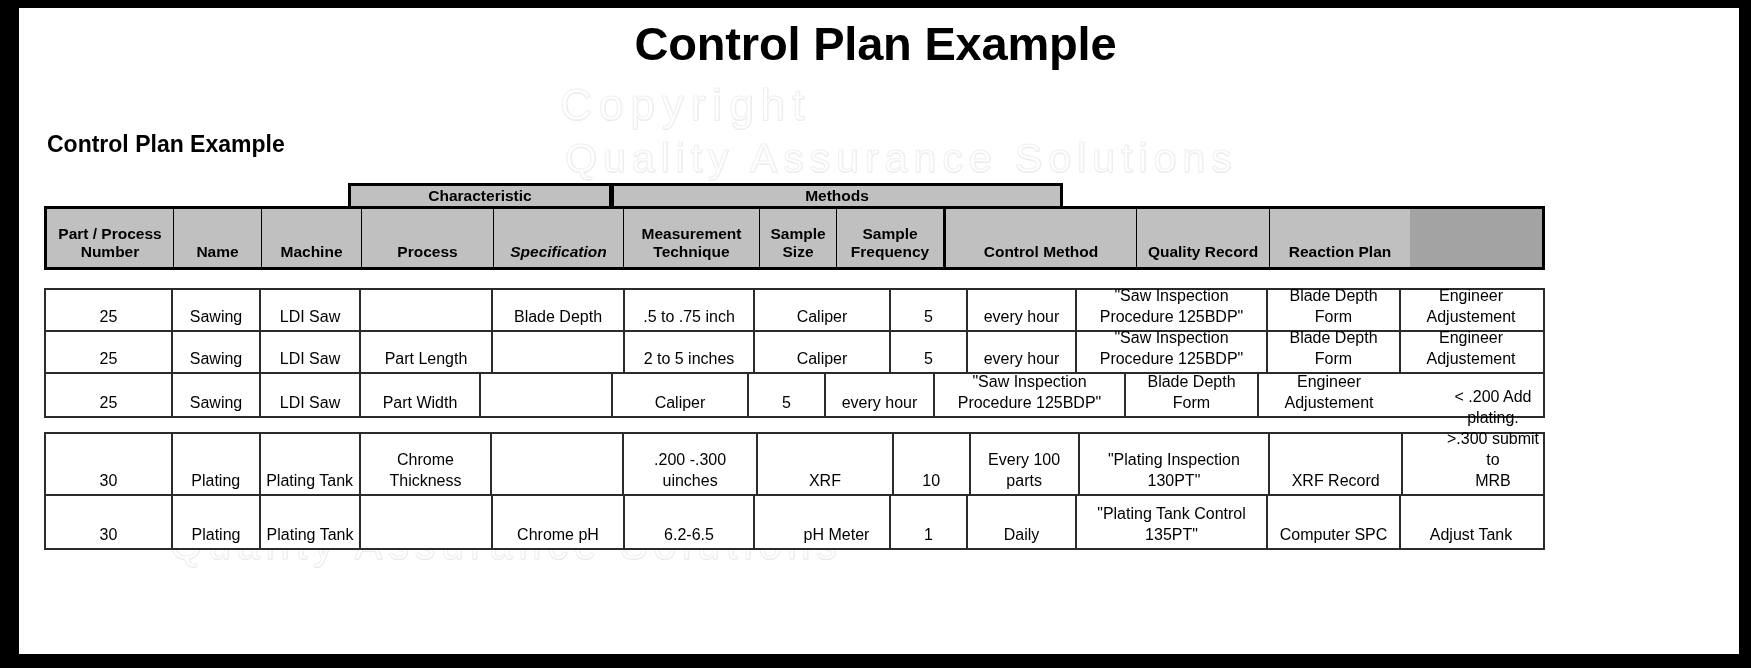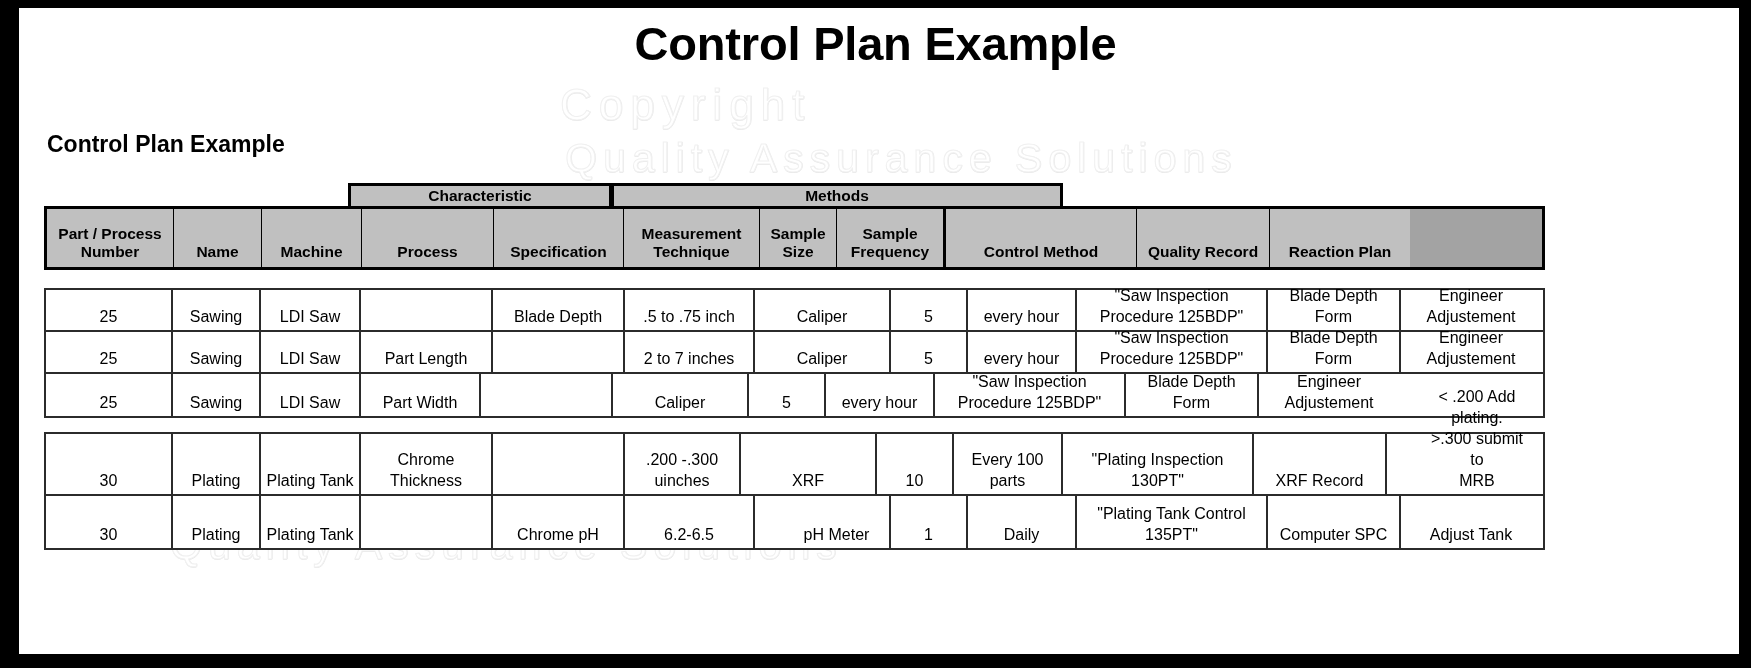--- a/index.html
+++ b/index.html
@@ -179,21 +179,21 @@
 
   <div class="group-bar group-characteristic">Characteristic</div>
   <div class="group-bar group-methods">Methods</div>
 
   <div class="hdr-row" id="header-row" style="width: 1501px;">
       <div class="hdr-cell" style="width: 127px;">Part / Process
 Number</div>
       <div class="hdr-cell" style="width: 88px;">Name</div>
       <div class="hdr-cell" style="width: 100px;">Machine</div>
       <div class="hdr-cell" style="width: 132px;">Process</div>
-      <div class="hdr-cell" style="width: 130px;">Specification</div>
+      <div class="hdr-cell" style="width: 130px; font-style: italic;">Specification</div>
       <div class="hdr-cell" style="width: 136px;">Measurement
 Technique</div>
       <div class="hdr-cell" style="width: 77px;">Sample
 Size</div>
       <div class="hdr-cell hdr-thick-right" style="width: 109px;">Sample
 Frequency</div>
       <div class="hdr-cell" style="width: 191px;">Control  Method</div>
       <div class="hdr-cell" style="width: 133px;">Quality Record</div>
       <div class="hdr-cell" style="width: 140px;">Reaction Plan</div>
     </div>
@@ -215,21 +215,21 @@
 Form</div>
         <div class="data-cell" style="width: 140px;">Engineer
 Adjustement</div>
       </div>
       <div class="data-row r-h1">
         <div class="data-cell" style="width: 127px;">25</div>
         <div class="data-cell" style="width: 88px;">Sawing</div>
         <div class="data-cell" style="width: 100px;">LDI Saw</div>
         <div class="data-cell" style="width: 132px;">Part Length</div>
         <div class="data-cell" style="width: 132px;"></div>
-        <div class="data-cell" style="width: 130px;">2 to 7 inches</div>
+        <div class="data-cell" style="width: 130px;">2 to 5 inches</div>
         <div class="data-cell" style="width: 136px;">Caliper</div>
         <div class="data-cell" style="width: 77px;">5</div>
         <div class="data-cell" style="width: 109px;">every hour</div>
         <div class="data-cell" style="width: 191px;">"Saw Inspection
 Procedure 125BDP"</div>
         <div class="data-cell" style="width: 133px;">Blade Depth
 Form</div>
         <div class="data-cell" style="width: 140px;">Engineer
 Adjustement</div>
       </div>
@@ -251,21 +251,21 @@
       </div>
     </div>
   <div class="data-block block-b" id="block-1" style="width: 1501px;">
       <div class="data-row r-h2">
         <div class="data-cell" style="width: 127px;">30</div>
         <div class="data-cell" style="width: 88px;">Plating</div>
         <div class="data-cell" style="width: 100px;">Plating Tank</div>
         <div class="data-cell" style="width: 132px;">Chrome
 Thickness</div>
         <div class="data-cell" style="width: 132px;"></div>
-        <div class="data-cell" style="width: 116px;">.200 -.300
+        <div class="data-cell" style="width: 134px;">.200 -.300
 uinches</div>
         <div class="data-cell" style="width: 136px;">XRF</div>
         <div class="data-cell" style="width: 77px;">10</div>
         <div class="data-cell" style="width: 109px;">Every 100
 parts</div>
         <div class="data-cell" style="width: 191px;">"Plating Inspection
 130PT"</div>
         <div class="data-cell" style="width: 133px;">XRF Record</div>
         <div class="data-cell" style="width: 140px; padding-left: 40px;">&lt; .200 Add plating.
 &gt;.300 submit to

